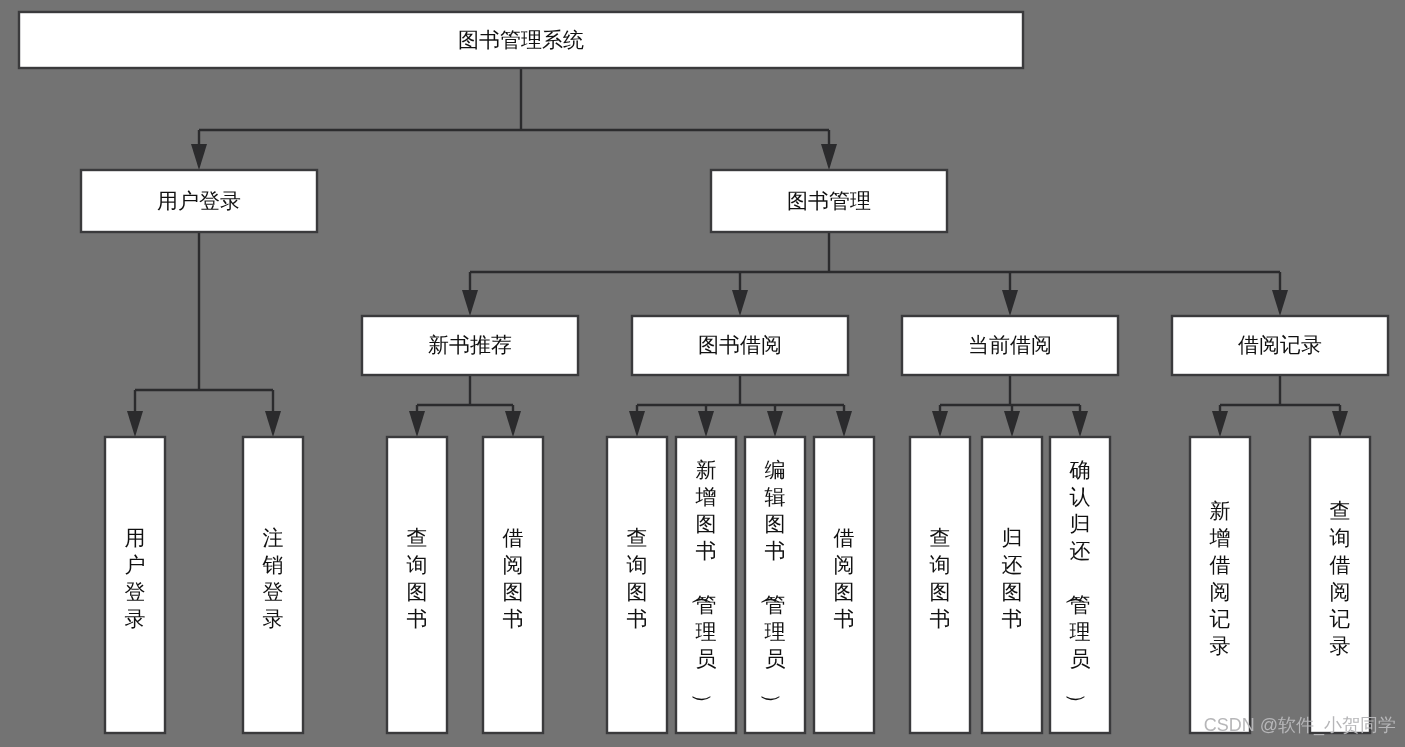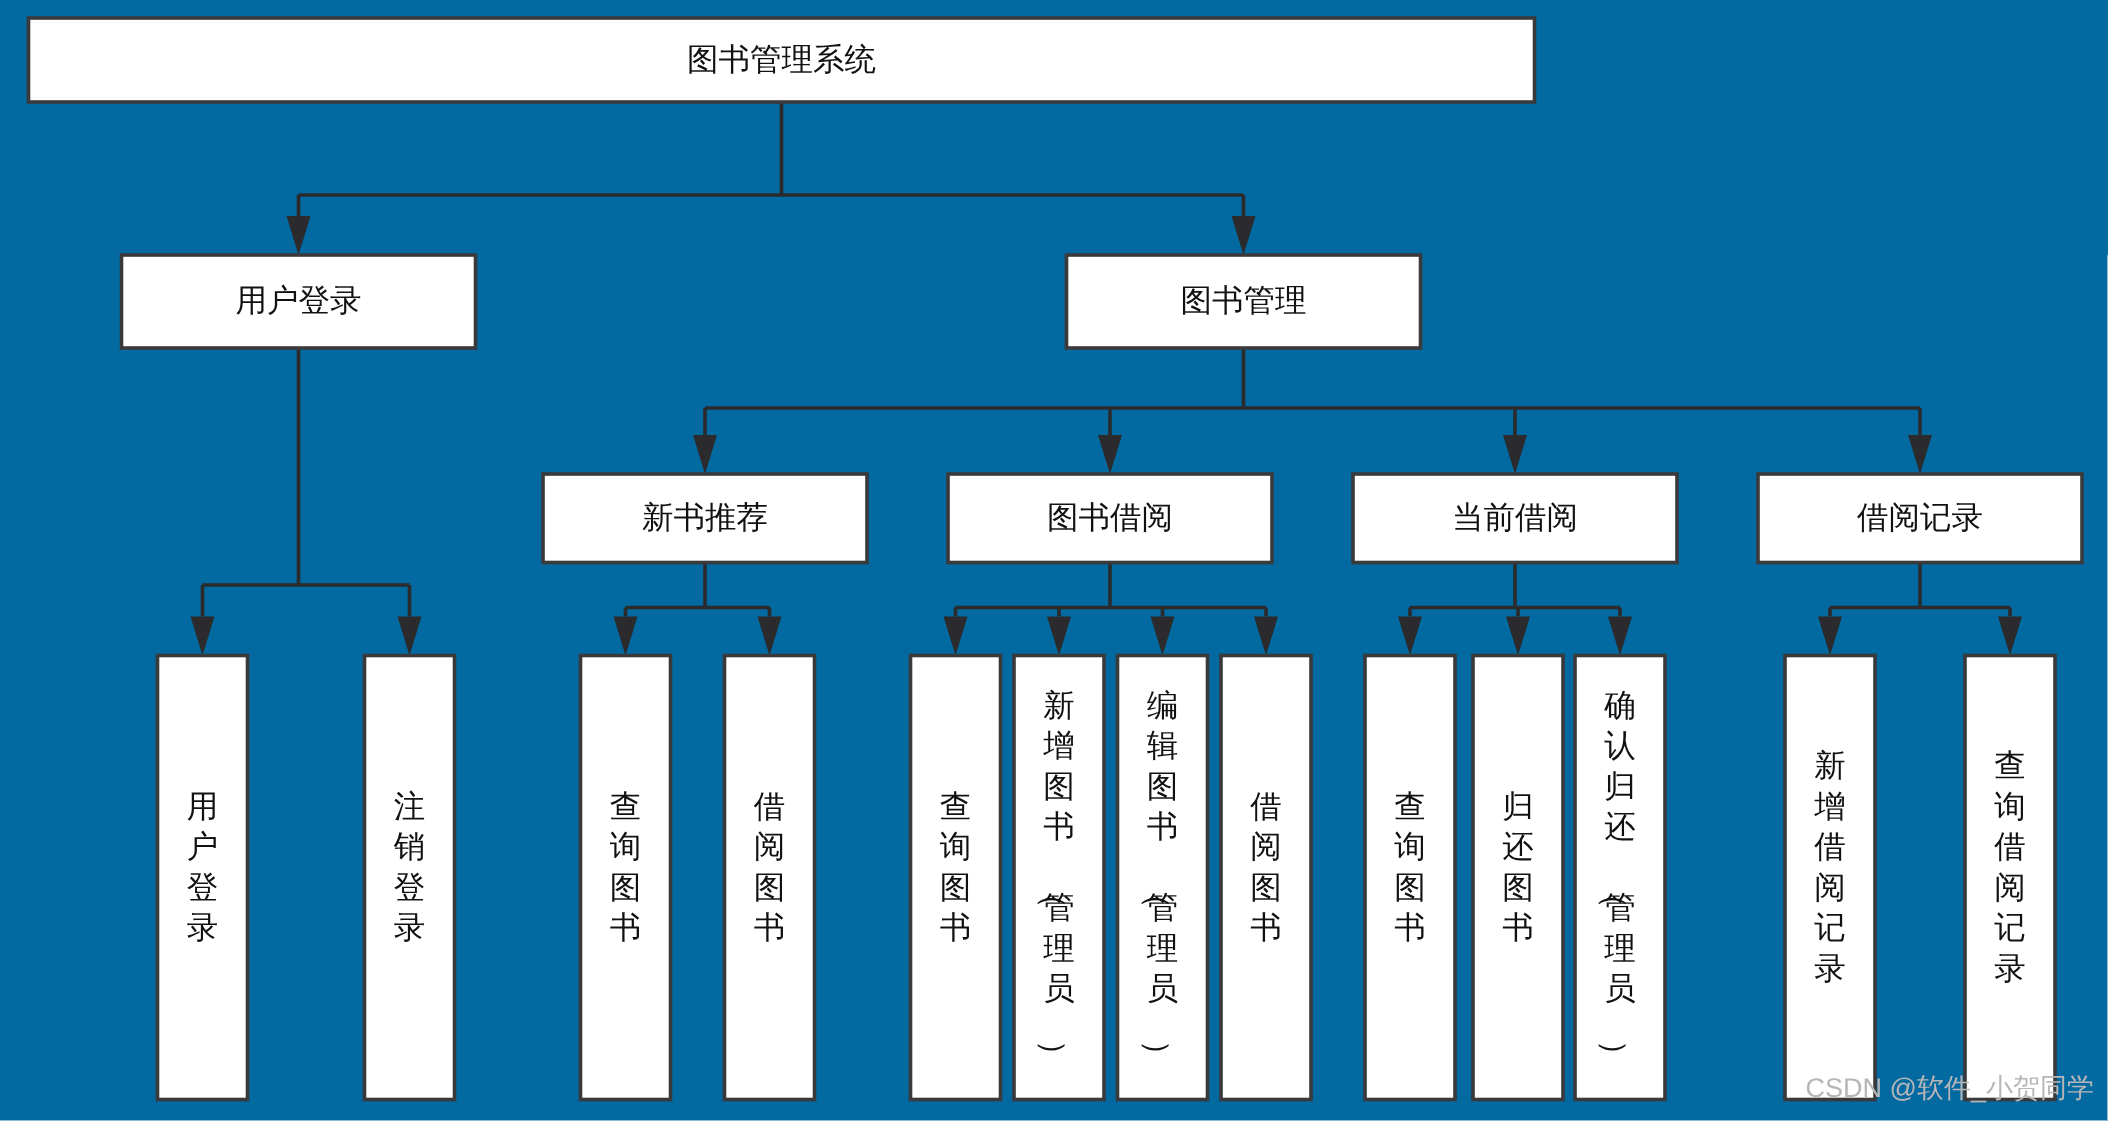--- a/index.html
+++ b/index.html
@@ -8,21 +8,21 @@
     padding: 0;
     background: #ffffff;
   }
   body {
     font-family: "Liberation Sans", "DejaVu Sans", sans-serif;
   }
   #diagram-root {
     position: relative;
     width: 1405px;
     height: 747px;
-    background: #0369a1;
+    background: #737373;
     overflow: hidden;
   }
   svg#flow-svg {
     position: absolute;
     left: 0;
     top: 0;
     width: 1405px;
     height: 747px;
     display: block;
   }

